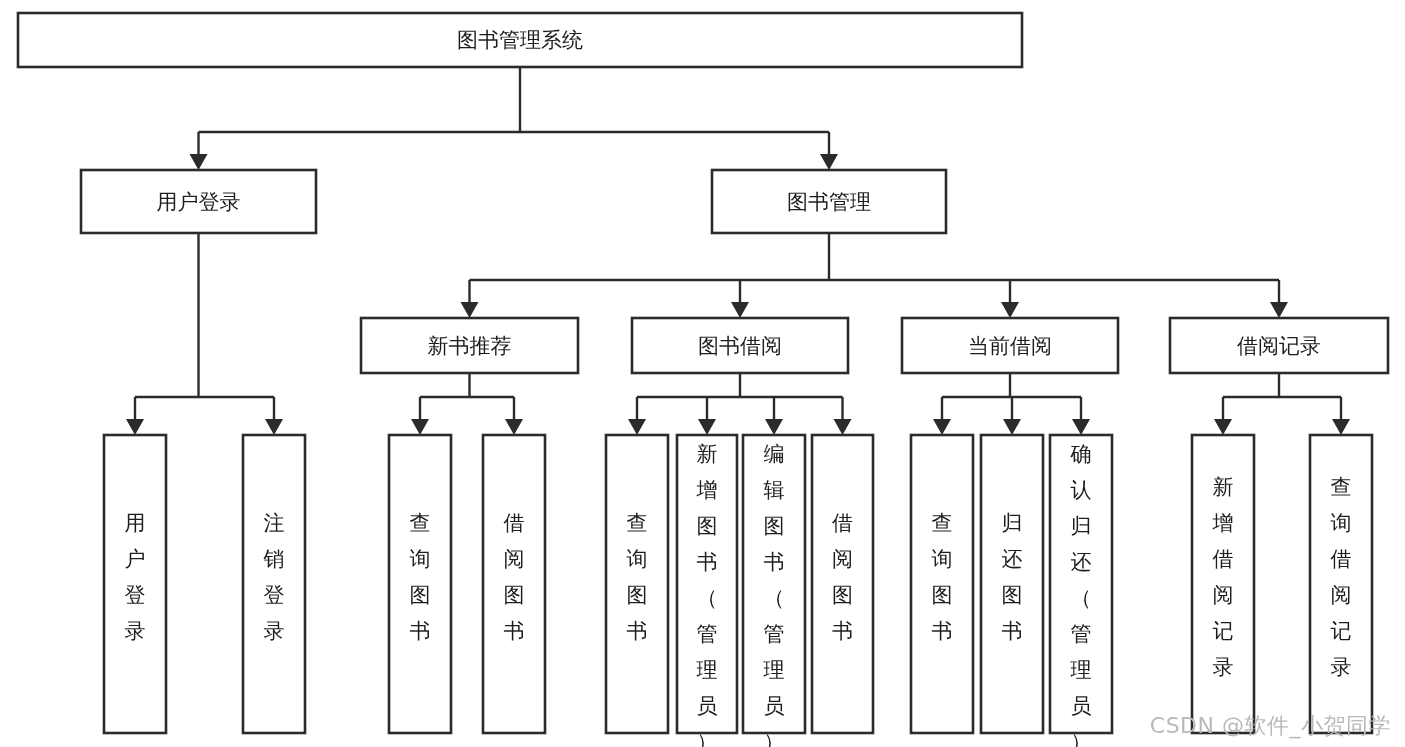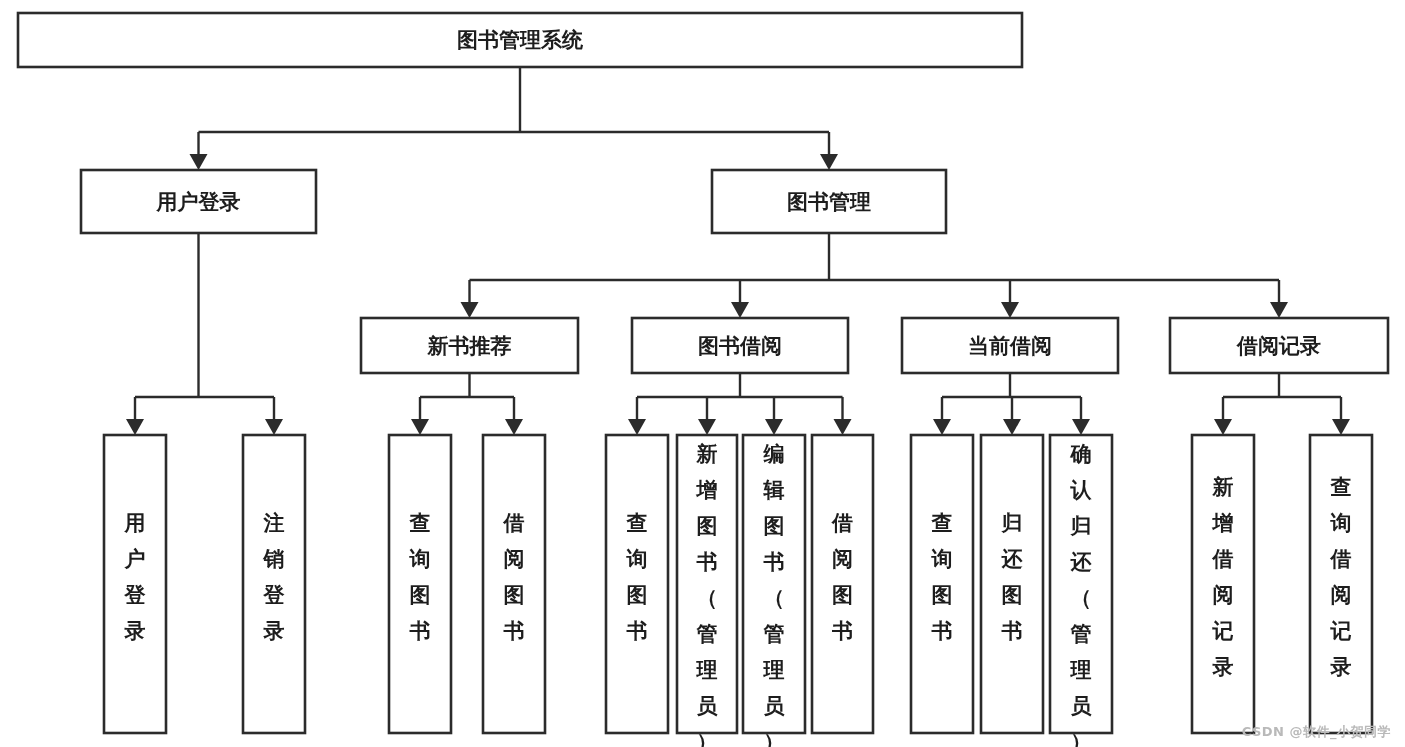--- a/index.html
+++ b/index.html
@@ -10,21 +10,20 @@
   }
   body {
     font-family: "DejaVu Sans", "Liberation Sans", sans-serif;
   }
   #diagram-root {
     position: relative;
     width: 1405px;
     height: 747px;
     background: #ffffff;
     overflow: hidden;
-    font-weight: bold;
   }
   svg#tree-svg {
     position: absolute;
     left: 0;
     top: 0;
     width: 1405px;
     height: 747px;
     display: block;
   }
   .node-rect {
@@ -53,21 +52,21 @@
     font-family: "DejaVu Sans", "Liberation Sans", sans-serif;
     font-size: 21px;
     fill: #1d1d1d;
     text-anchor: middle;
   }
   .watermark {
     position: absolute;
     right: 14px;
     bottom: 6px;
     font-family: "DejaVu Sans", "Liberation Sans", sans-serif;
-    font-size: 13px;
+    font-size: 22px;
     color: #b9b9b9;
     white-space: nowrap;
     user-select: none;
     letter-spacing: 0.5px;
   }
 </style>
 </head>
 <body>
 
 <div id="diagram-root">

